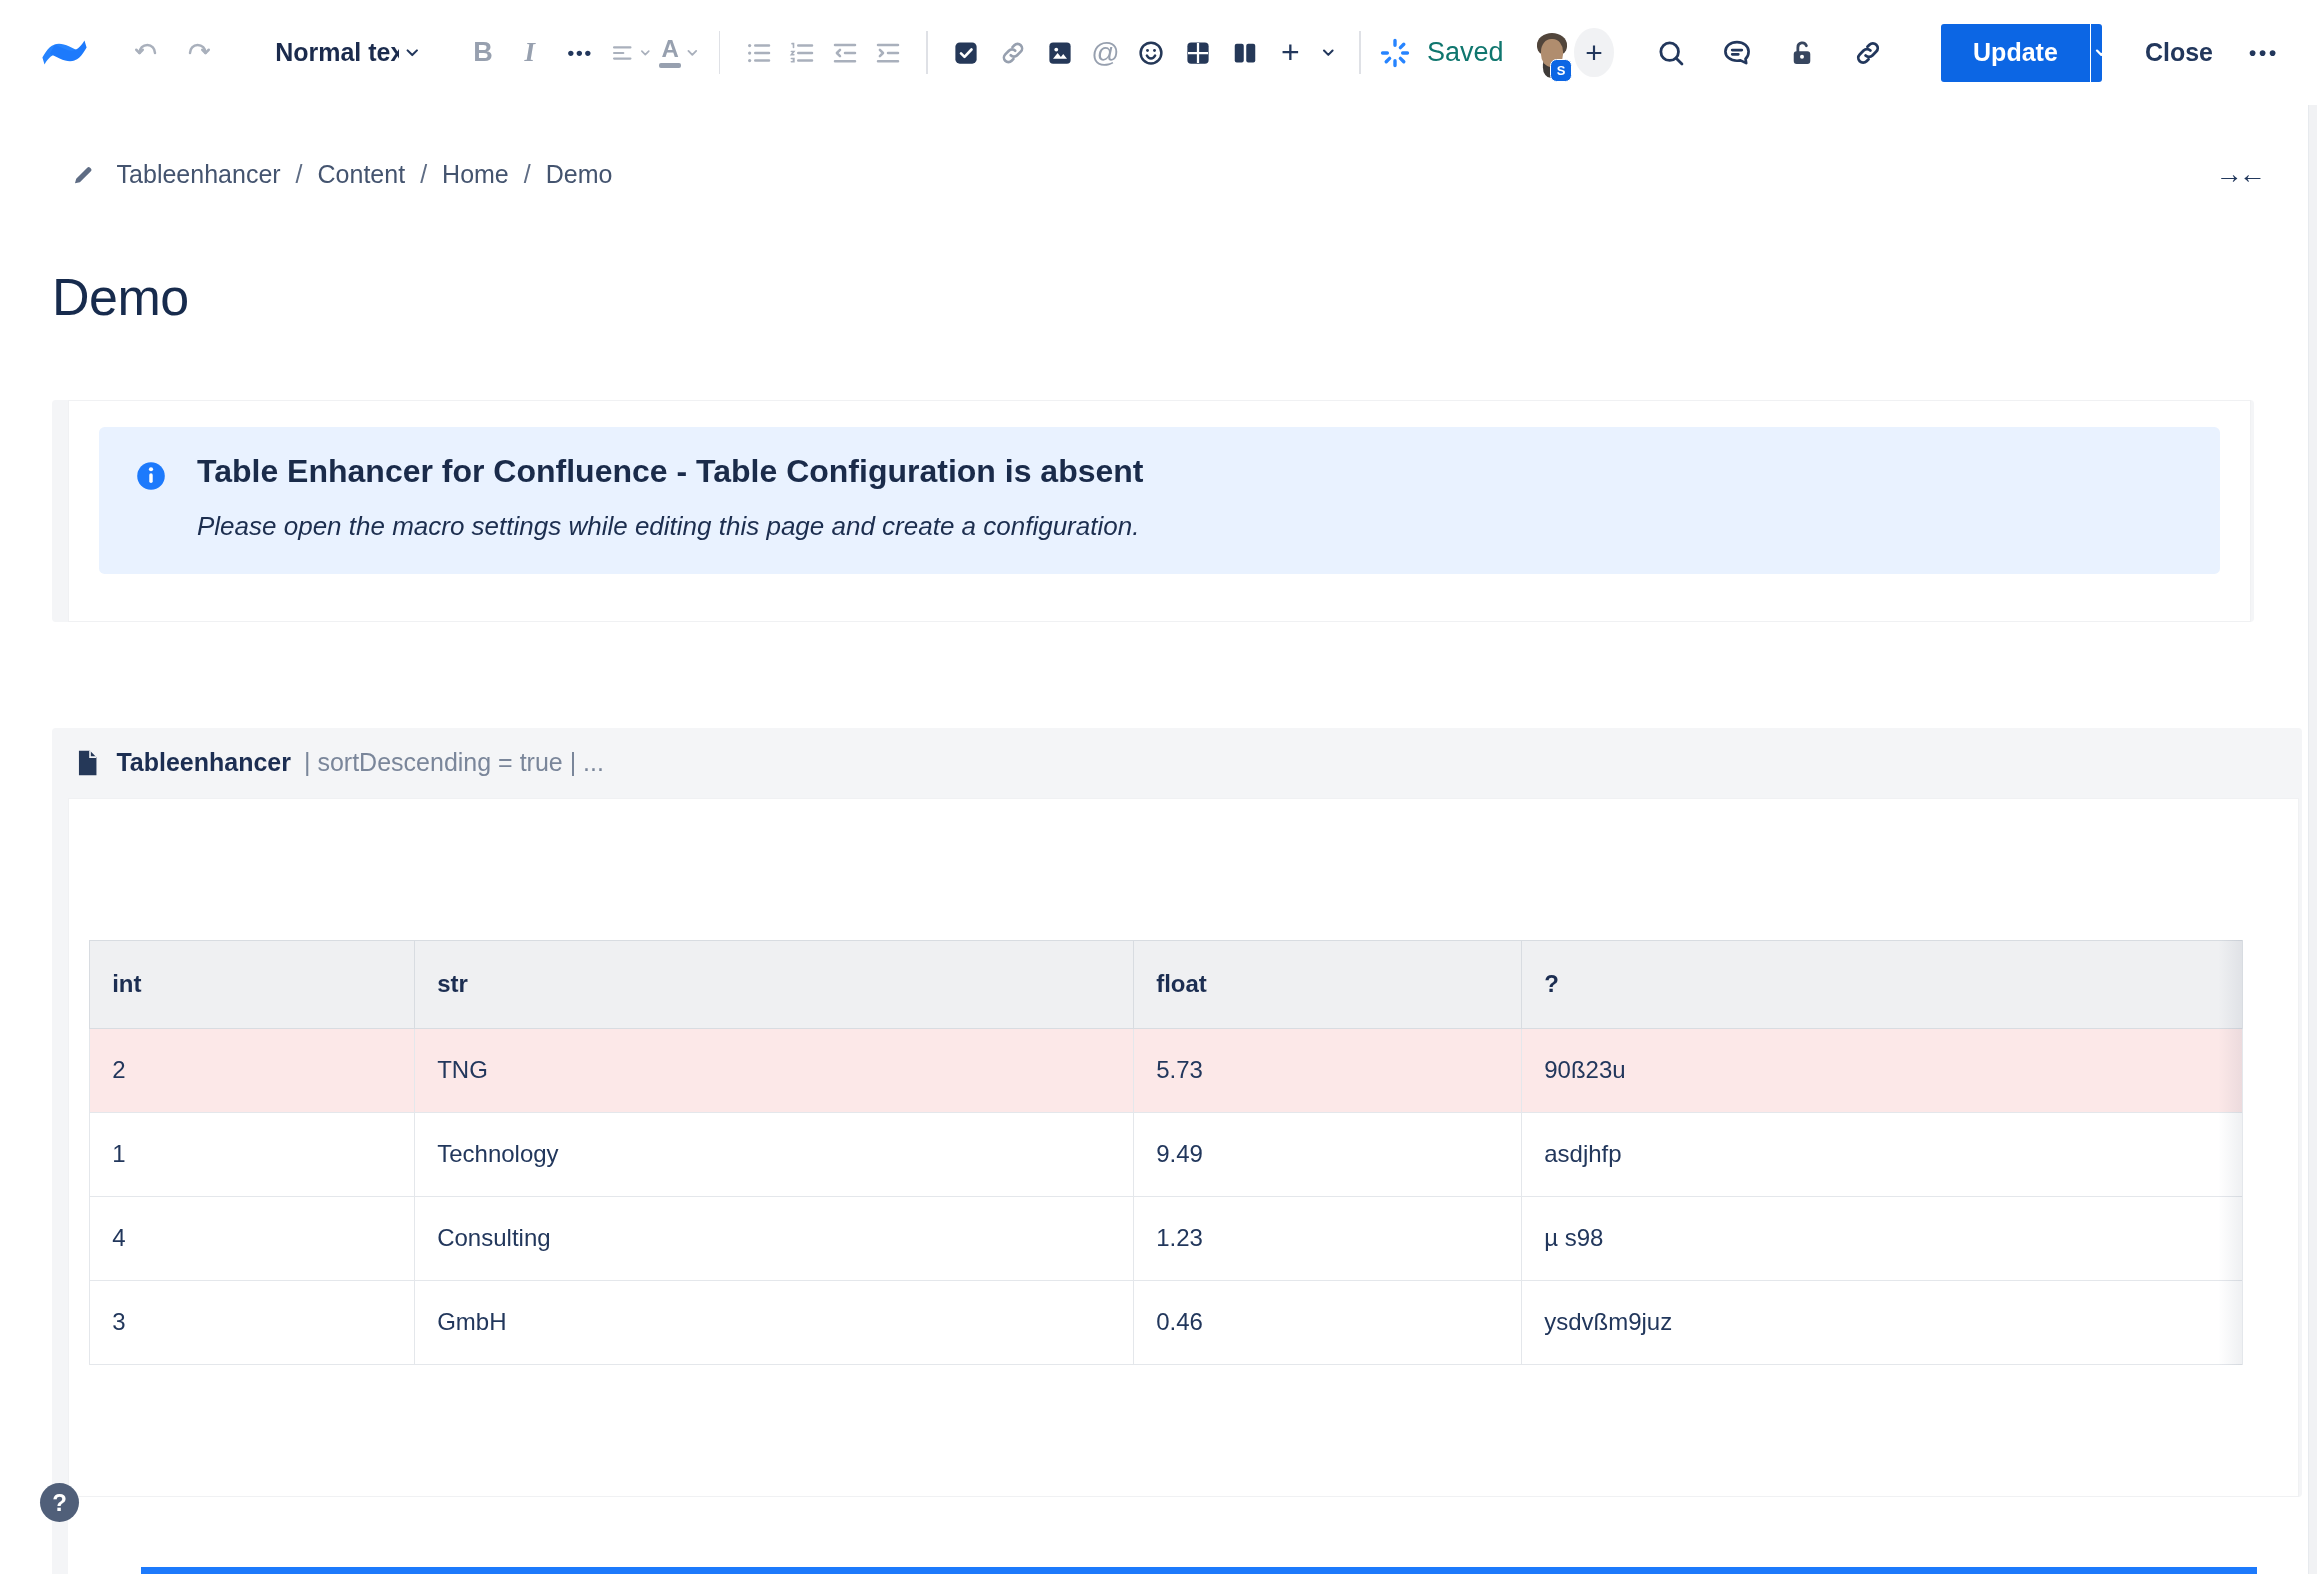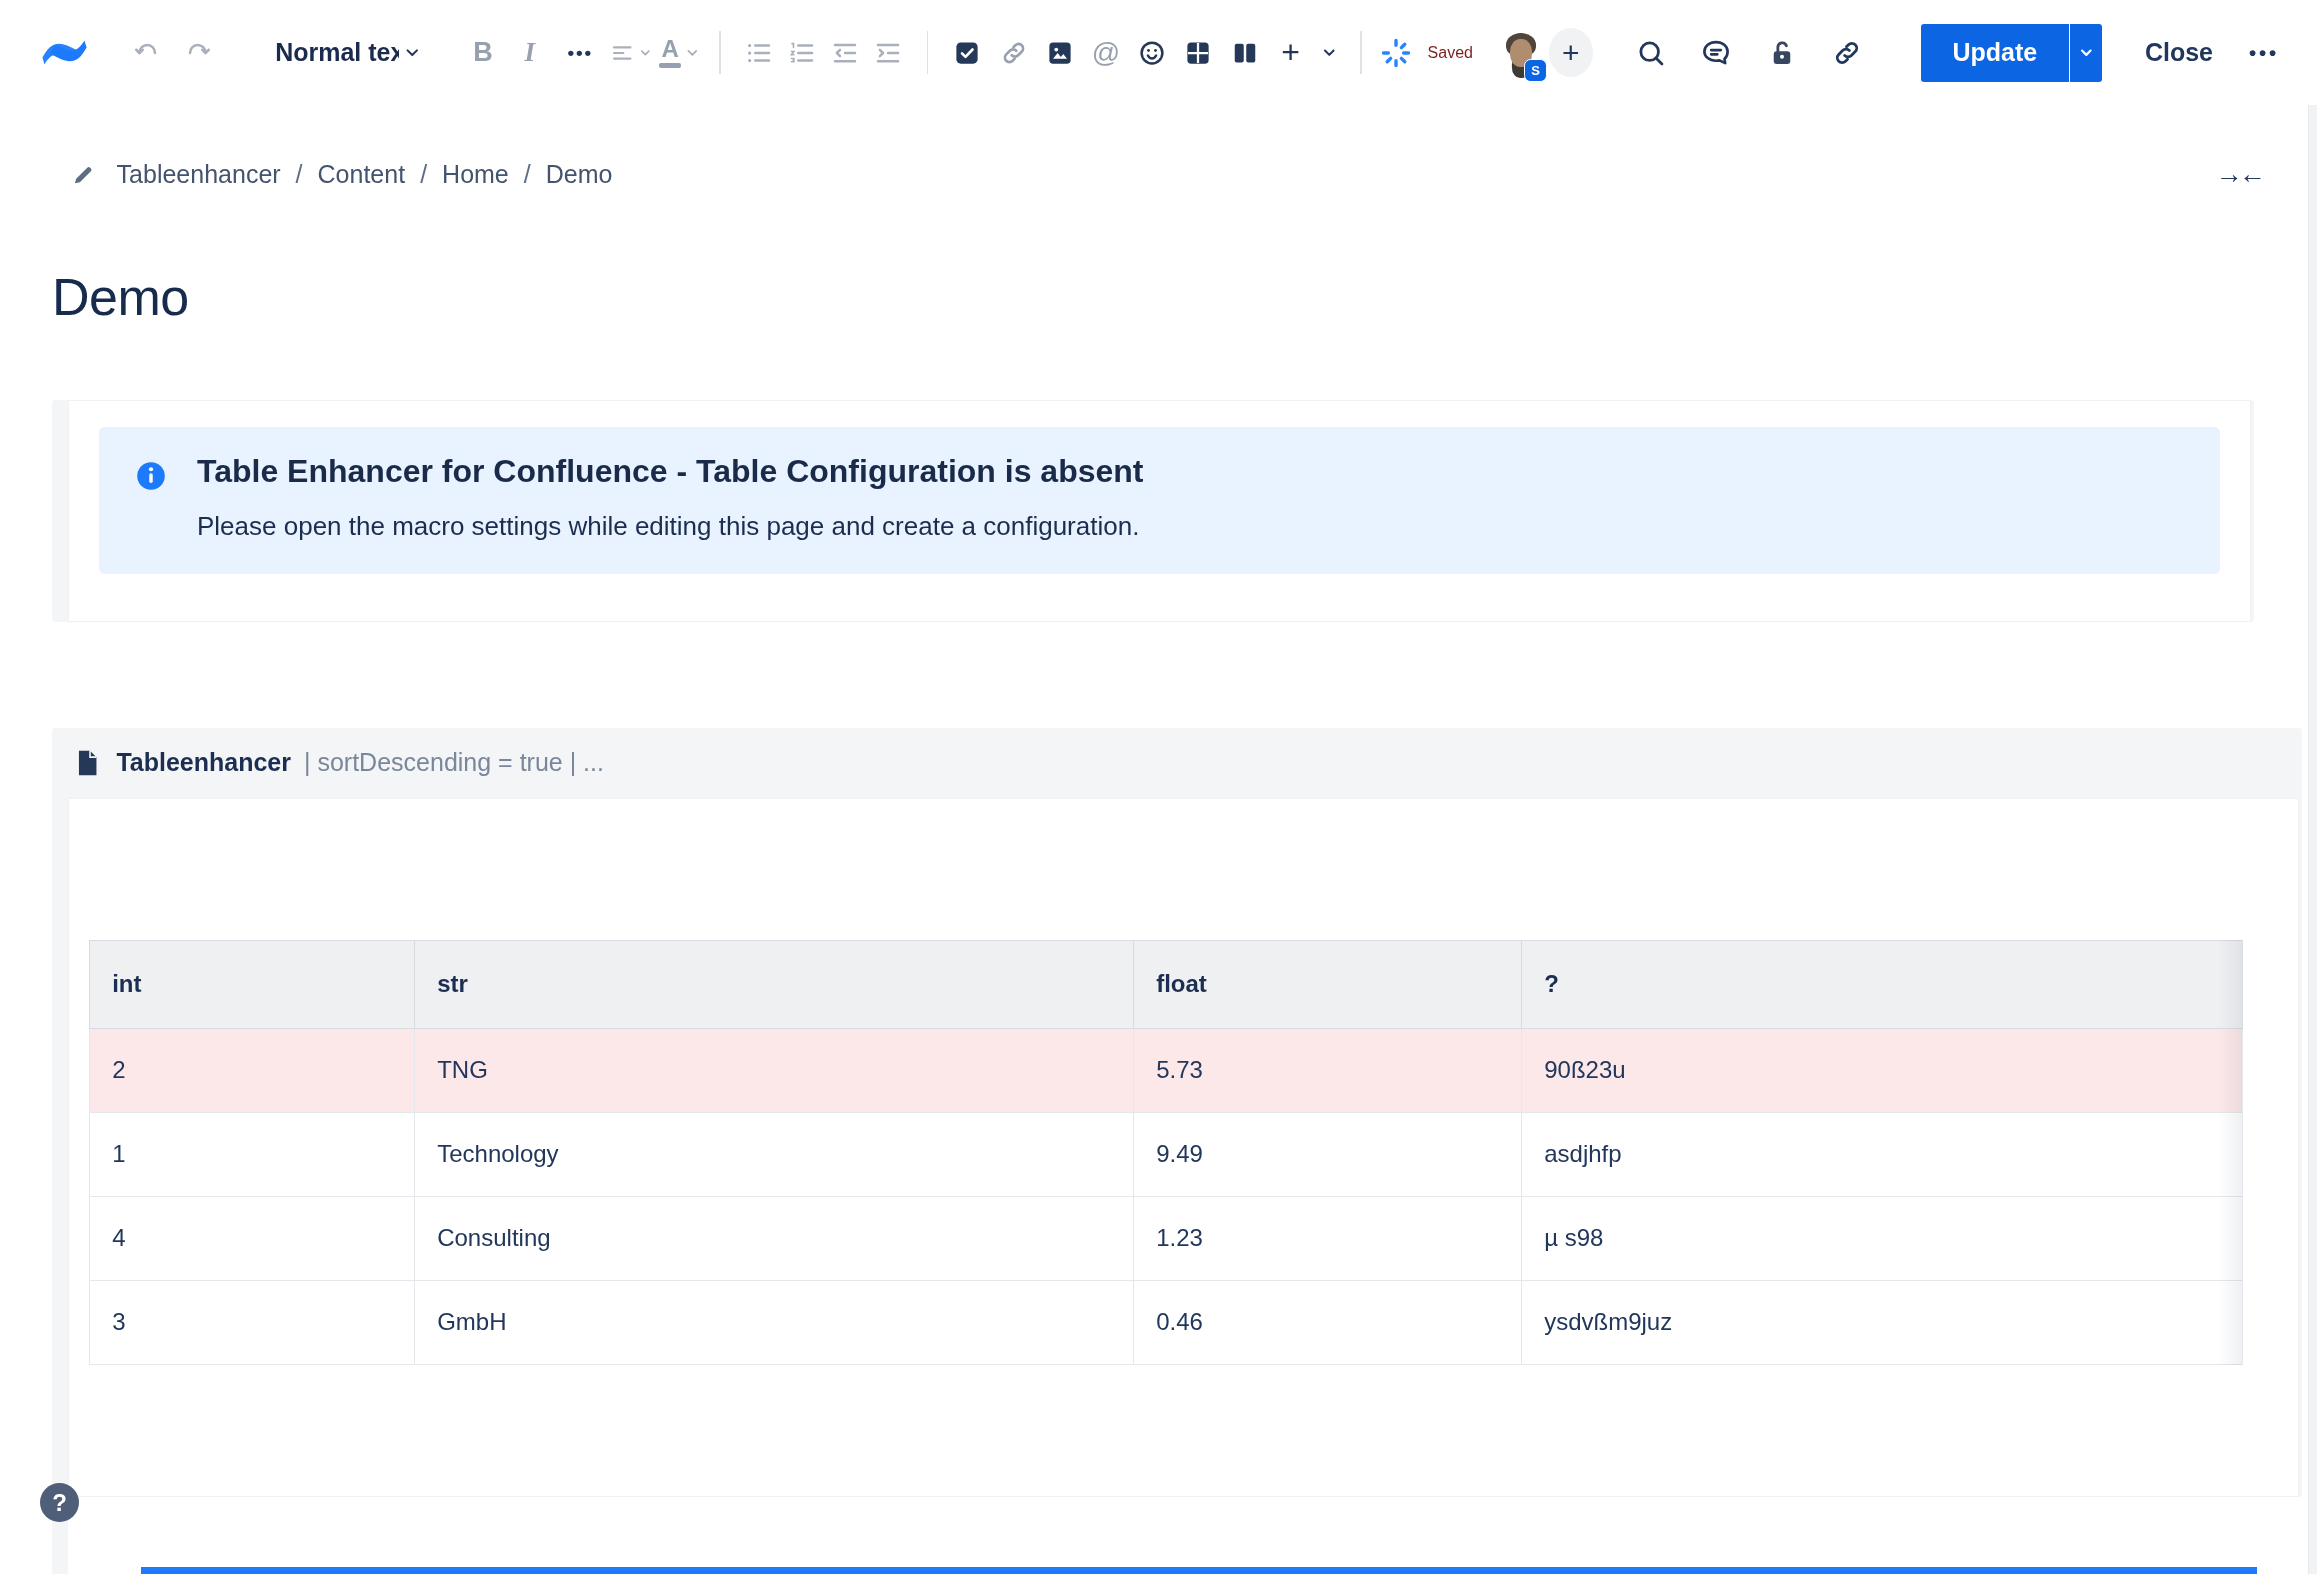--- a/index.html
+++ b/index.html
@@ -27,21 +27,21 @@
   .bold-g { font-weight:700; }
   .italic-g { font-family:"Liberation Serif", serif; font-style:italic; font-weight:600; }
   .dots-g { font-size:19px; letter-spacing:1.9px; color:#22375C; font-weight:700; width:49px; }
   .color-a { display:inline-flex; flex-direction:column; align-items:center; line-height:1; }
   .color-a .bar { width:22.5px; height:4.7px; background:#97A0AF; border-radius:1.9px; margin-top:1.9px; }
   .chev { margin-left:1.9px; }
   .inserts { gap:3.7px; }
   .at-g, .plus-g { color:#97A0AF; font-size:28px; font-weight:500; }
   .plus-g { color:#22375C; font-size:32px; font-weight:400; }
   .status { margin-left:auto; display:flex; align-items:center; gap:15px; }
-  .saved-lbl { font-size:16px; color:#7f1d1d; }
+  .saved-lbl { font-size:27px; color:#0f766e; }
   .avatar-wrap { position:relative; margin-left:24px; width:49px; height:49px; cursor:pointer; }
   .avatar { width:49px; height:49px; border-radius:50%; background:#C9CBCE; position:relative; overflow:hidden; }
   .avatar::before { content:""; position:absolute; left:9.4px; top:4.7px; width:30px; height:24px; border-radius:50% 50% 45% 45%; background:#51453B; }
   .avatar::after { content:""; position:absolute; left:13px; top:11.2px; width:22.5px; height:28px; border-radius:45%; background:#B08D6E; box-shadow:0 13px 0 -1.9px #3E3A38; }
   .avatar-badge { position:absolute; right:-5.6px; bottom:-4.7px; width:22.5px; height:22.5px; border-radius:6.6px; background:#0C66E4; border:1.9px solid #fff; color:#fff; font-size:13px; font-weight:700; display:flex; align-items:center; justify-content:center; }
   .plus-circle { margin-left:7.5px; width:49px; height:49px; border-radius:50%; background:#F1F2F4; border:none; color:#22375C; font-size:30px; display:flex; align-items:center; justify-content:center; cursor:pointer; }
   .right-icons { margin-left:36px; gap:22.5px; }
   .update-split { display:flex; margin-left:52px; border-radius:3px; overflow:hidden; }
   .update-main { background:#0C66E4; color:#fff; border:none; height:58px; padding:0 32px; font-size:25px; font-weight:600; cursor:pointer; font-family:inherit; }
   .update-chev { background:#0C66E4; border:none; border-left:1.9px solid #fff; width:52px; display:flex; align-items:center; justify-content:center; cursor:pointer; }
@@ -68,21 +68,21 @@
   .macro1 .macro-title { font-weight:400; }
   .macro-params { color:#7A869A; margin-left:13px; font-weight:400; }
   .macro-body { background:#fff; margin:0 2.8px 2.8px 16px; border:0.9px solid #F0F1F3; }
   .macro1 .macro-body { padding:26px 30px 47px 30px; }
   .macro2 .macro-body { padding:141px 0 0 19.7px; height:699px; }
 
   
   .info-panel { display:flex; background:#E9F2FF; border-radius:5.6px; padding:28px 37px 32px 34px; gap:28px; }
   .info-icon { flex:0 0 auto; margin-top:2.8px; }
   .info-title { font-size:32px; font-weight:700; color:#1A2B4A; line-height:32px; }
-  .info-body { font-size:26px; color:#1C2E4F; line-height:32px; margin-top:22.5px; }
+  .info-body { font-size:26px; color:#1C2E4F; line-height:32px; margin-top:22.5px;font-style:italic; }
 
   
   .table-scroll { position:relative; width:2153px; }
   .table-scroll::after { content:""; position:absolute; top:0; right:0; bottom:0; width:24px; background:linear-gradient(to right, rgba(23,43,77,0), rgba(23,43,77,0.07)); pointer-events:none; }
   table.enh { border-collapse:collapse; width:2153px; table-layout:fixed; font-size:24px; color:#22375C; }
   table.enh th { background:#EFF0F2; border:0.9px solid #D8DCE1; height:88px; text-align:left; padding-left:22.5px; font-weight:700; color:#1C2E52; cursor:pointer; }
   table.enh td { border:0.9px solid #E4E7EB; height:84px; padding-left:22.5px; background:#fff; }
   tr.highlight td { background:#FCE8E8; }
 
   

